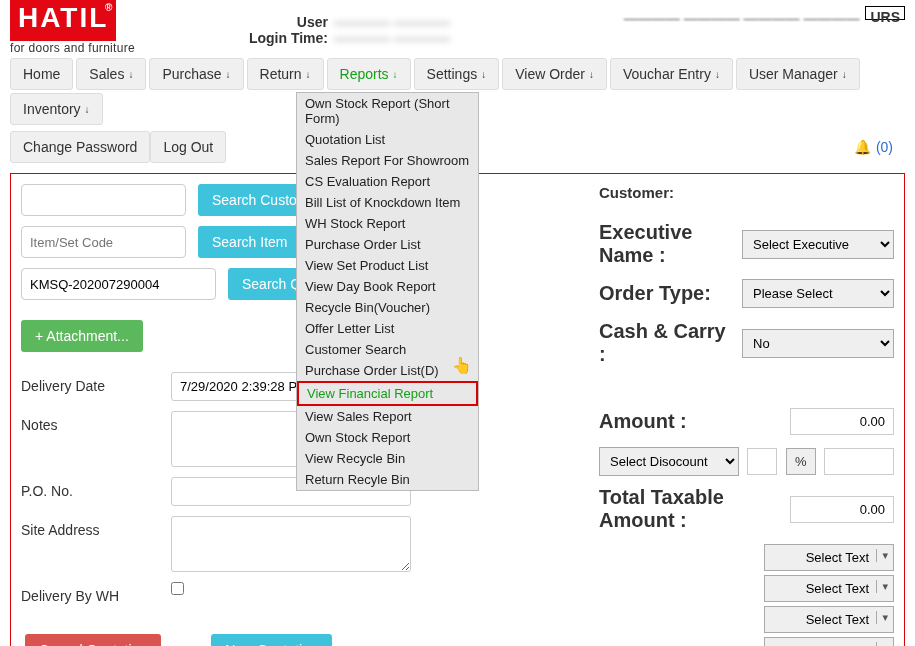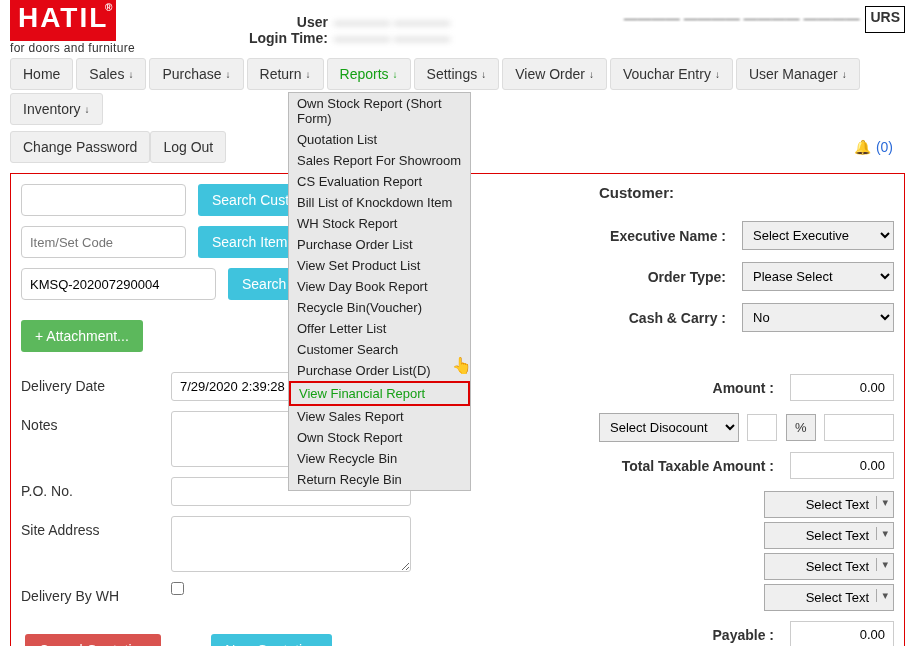--- a/index.html
+++ b/index.html
@@ -7,47 +7,47 @@
 .header { display: flex; align-items: flex-start; padding: 0 10px; height: 58px; }
 .logo-block { width: 148px; }
 .logo-red { background: #e30613; color: #fff; font-weight: bold; font-size: 28px; padding: 2px 8px 7px 8px; letter-spacing: 2px; display: inline-block; position: relative; }
 .logo-red::after { content: "®"; font-size: 10px; position: absolute; top: 2px; right: 2px; }
 .logo-sub { font-size: 12px; color: #333; letter-spacing: 0.3px; }
 .user-block { margin-left: 80px; margin-top: 14px; font-size: 14px; color: #333; }
 .user-block div { display: flex; }
 .user-block .lbl { width: 90px; font-weight: bold; text-align: right; margin-right: 6px;}
 .user-block .val { filter: blur(3px); color: #666; }
 .script-text { margin-left: auto; margin-top: 10px; font-style: italic; color: #555; font-size: 14px; filter: blur(1px); }
-.urs-badge { border: 1px solid #000; padding: 2px 4px; font-weight: bold; font-size: 14px; margin-left: 6px; margin-top: 6px; height: 27px; }
+.urs-badge { border: 1px solid #000; padding: 2px 4px; font-weight: bold; font-size: 14px; margin-left: 6px; margin-top: 6px; height: 14px; }
 .navbar { background: #fff; padding: 0 10px; display: flex; flex-wrap: wrap; gap: 3px; position: relative; }
 .nav-item { background: #f0f0f0; border: 1px solid #ddd; border-radius: 3px; padding: 7px 12px; font-size: 14px; cursor: pointer; display: inline-flex; align-items: center; }
 .nav-item.active { color: #15a015; font-weight: 500; }
 .nav-item .arrow { margin-left: 4px; font-size: 10px; }
 .nav-row2 { display: flex; width: 100%; margin-top: 3px; align-items: center; }
 .bell-area { margin-left: auto; color: #2a6ad8; font-size: 14px; display: flex; align-items: center; gap: 4px; padding-right: 12px;}
-.dropdown { position: absolute; top: 34px; left: 288px; background: #e8e8e8; border: 1px solid #bbb; z-index: 100; width: 183px; }
+.dropdown { position: absolute; top: 34px; left: 296px; background: #e8e8e8; border: 1px solid #bbb; z-index: 100; width: 183px; }
 .dropdown-item { padding: 3px 8px; font-size: 13px; cursor: pointer; color: #222; }
 .dropdown-item.highlighted { border: 2px solid #d00; color: #15a015; }
 .cursor-icon { position: absolute; left: 452px; top: 356px; z-index: 200; font-size: 16px; pointer-events: none; }
 .content { border: 1px solid #d00; margin: 10px; padding: 10px; display: flex; gap: 18px; min-height: 500px; position: relative; }
 .left-col { width: 560px; }
 .right-col { flex: 1; }
 .search-row { display: flex; gap: 12px; margin-bottom: 10px; align-items: center; }
 .text-input { border: 1px solid #ccc; border-radius: 4px; padding: 7px 8px; font-size: 13px; width: 165px; height: 32px; }
 .text-input.wide { width: 195px; }
 .btn { border: none; border-radius: 3px; padding: 8px 14px; font-size: 14px; cursor: pointer; color: #fff; }
 .btn-cyan { background: #3fc3dd; }
 .btn-green { background: #5cb85c; }
 .btn-red { background: #d9534f; }
 .form-row { display: flex; align-items: flex-start; margin-bottom: 10px; }
 .form-label { width: 150px; font-size: 14px; padding-top: 6px; }
 .form-text { border: 1px solid #ccc; border-radius: 3px; padding: 6px 8px; font-size: 13px; width: 240px; background: #fff; }
 .form-textarea { border: 1px solid #ccc; border-radius: 3px; padding: 6px 8px; font-size: 13px; width: 240px; height: 56px; resize: both; }
 .right-label-row { display: flex; align-items: center; margin-bottom: 12px; }
-.right-label { flex: 1; text-align: right; font-size: 14px; font-weight: bold; padding-right: 16px; }
+.right-label { flex: 1; text-align: left; font-size: 20px; font-weight: bold; padding-right: 16px; }
 .right-select { border: 1px solid #aaa; padding: 5px 6px; font-size: 13px; width: 152px; background: #efefef; }
 .right-select.percent { width: 30px; text-align: center; }
 .right-num { border: 1px solid #ccc; padding: 5px 8px; font-size: 13px; width: 104px; text-align: right; background: #fff; }
 .customer-title { text-align: left; font-weight: bold; font-size: 15px; margin-bottom: 20px; }
 .tax-select-row { display: flex; justify-content: flex-end; margin-bottom: 4px; }
 .tax-select { border: 1px solid #aaa; padding: 5px 24px 5px 8px; font-size: 13px; width: 130px; background: #efefef; text-align: right; appearance: none; position: relative; }
 .tax-select-wrap { position: relative; display: inline-block; border-radius: 8px; }
 .tax-select-wrap::after { content: "▾"; position: absolute; right: 6px; top: 5px; font-size: 11px; pointer-events: none; color: #555; border-left: 1px solid #aaa; padding-left: 5px; }
 .bottom-buttons { display: flex; gap: 50px; margin-top: 30px; margin-left: 4px; align-items: center; }
 .discount-row { display: flex; justify-content: space-between; gap: 4px; margin-bottom: 10px; align-items: center; }

